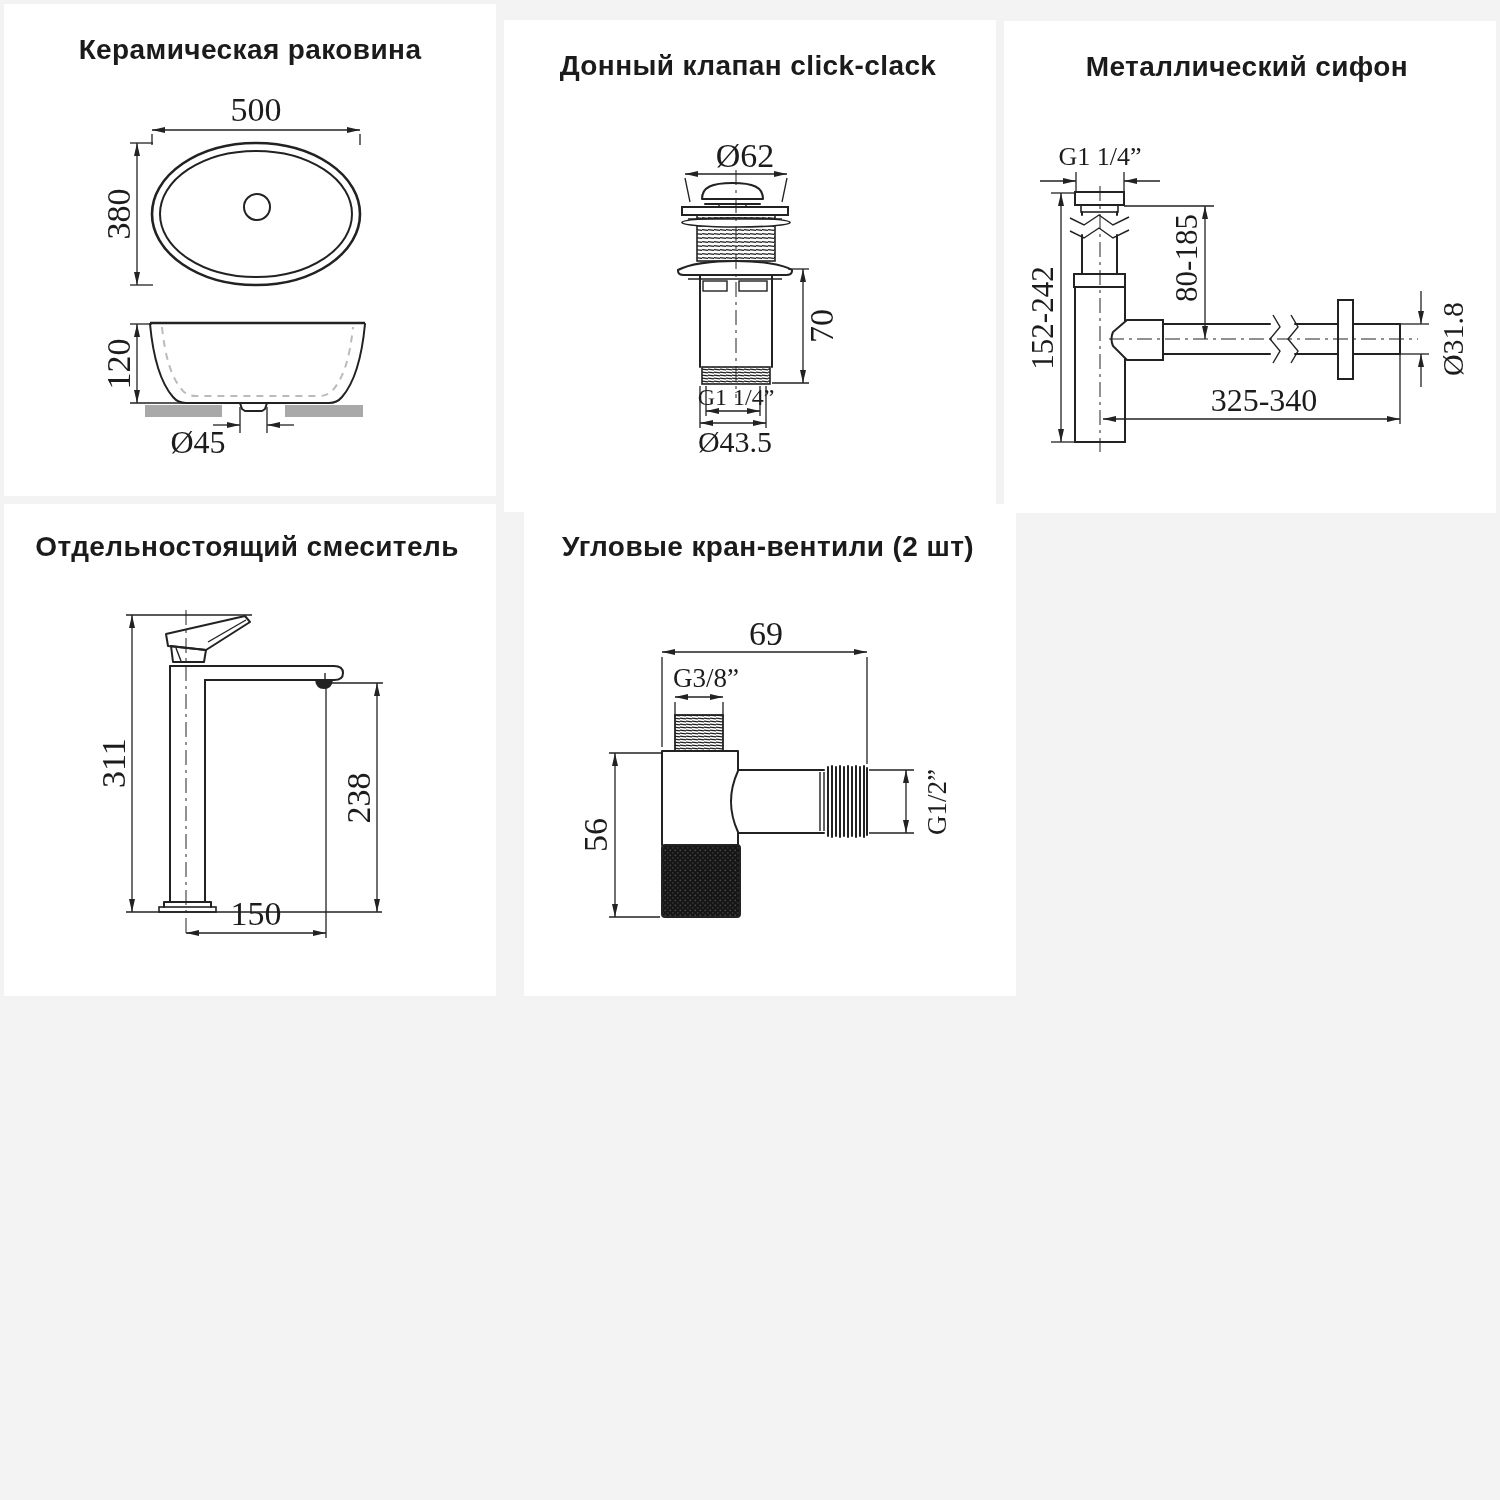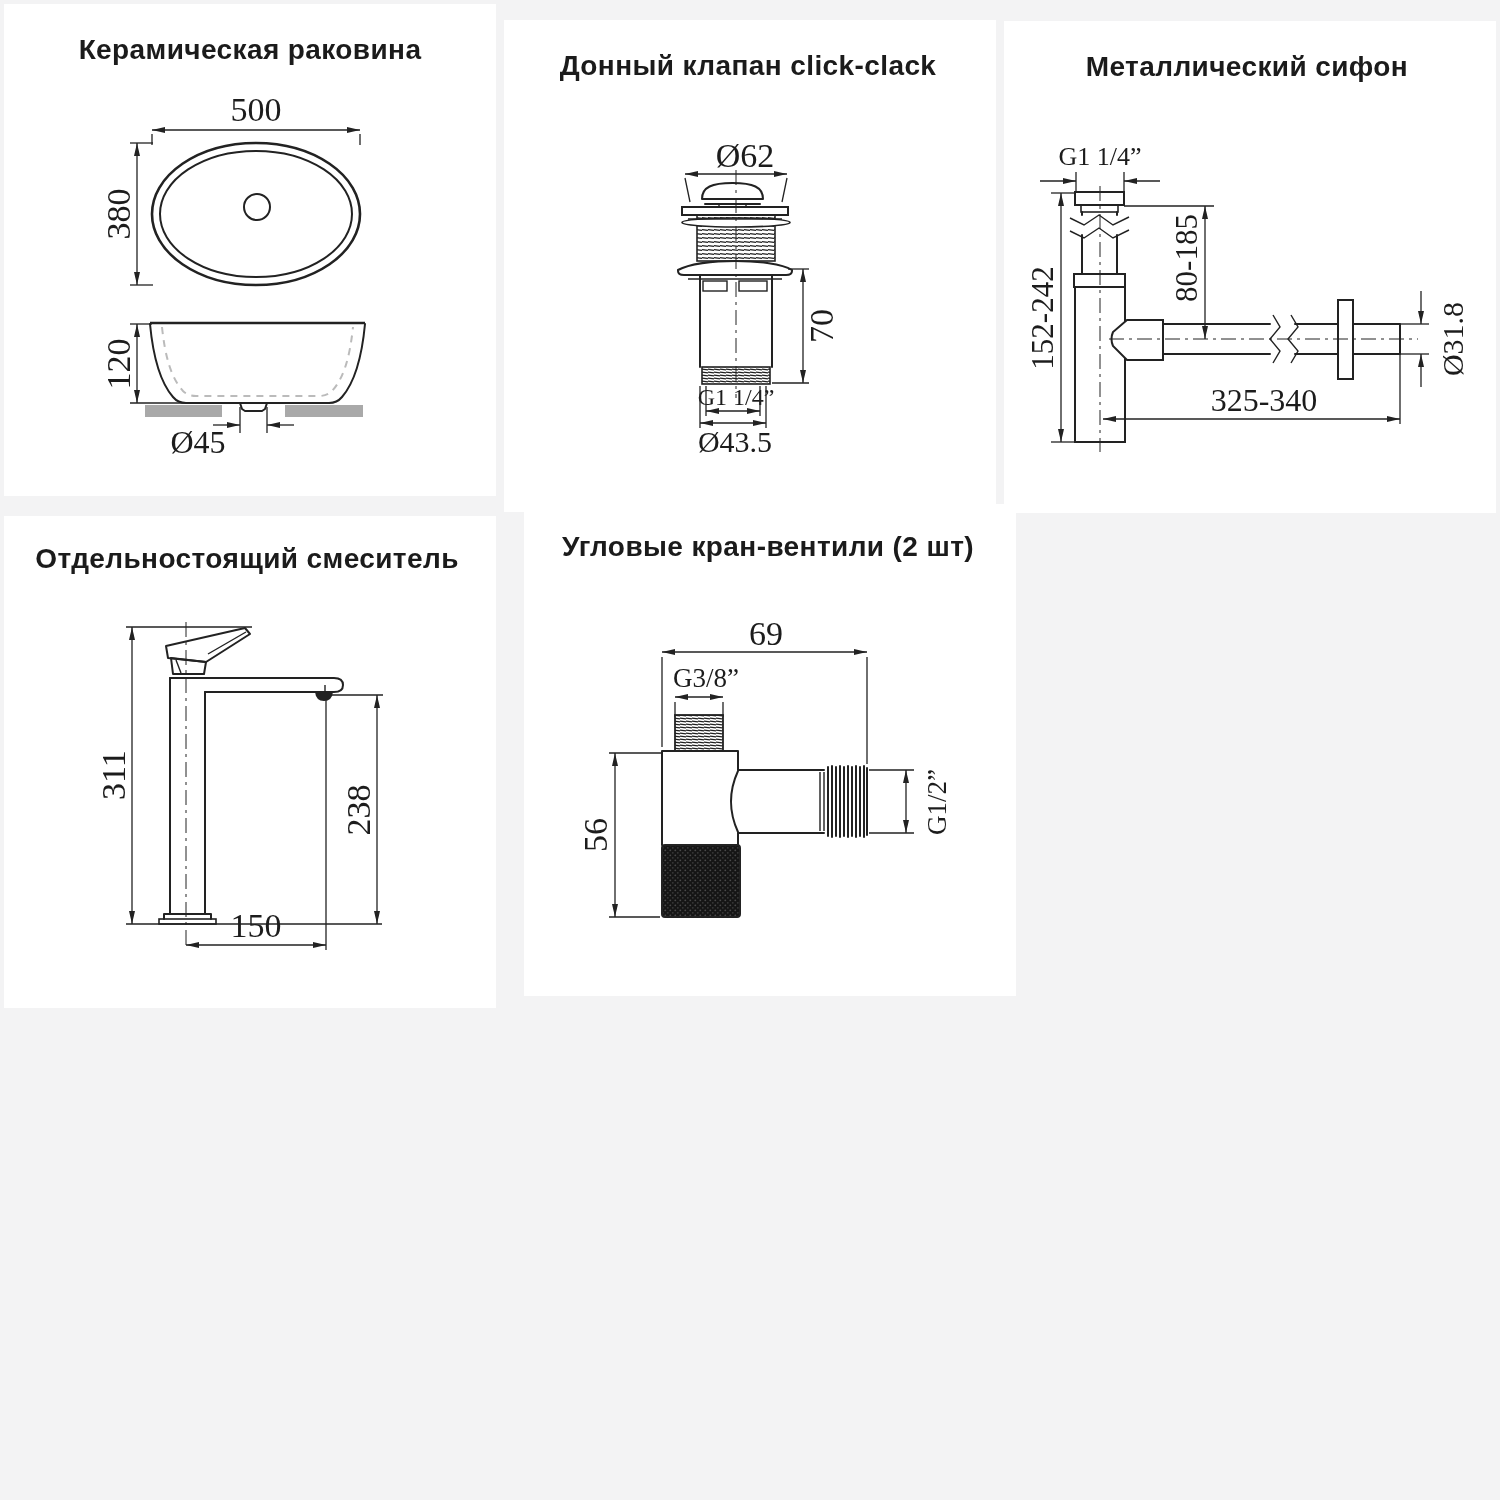--- a/index.html
+++ b/index.html
@@ -8,21 +8,21 @@
     background:#f3f3f4;
     font-family:"Liberation Sans", sans-serif;
   }
   .page{position:relative;width:1500px;height:1240px;background:#f3f3f4;overflow:hidden;text-decoration:underline;}
   .card{
     position:absolute;width:492px;height:492px;background:#ffffff;
   }
   #card-sink{left:4px;top:4px;}
   #card-valve{left:504px;top:20px;}
   #card-siphon{left:1004px;top:21px;}
-  #card-mixer{left:4px;top:516px;}
+  #card-mixer{left:4px;top:504px;}
   #card-angle{left:524px;top:504px;}
   svg{display:block;}
   .ptitle{
     font-family:"Liberation Sans", sans-serif;
     font-weight:bold;font-size:28px;fill:#1b1b1b;letter-spacing:.4px;
   }
   .dim{font-family:"Liberation Serif","DejaVu Serif",serif;fill:#1c1c1c;}
   .d34{font-size:34px;} .d32{font-size:32px;} .d31{font-size:31px;}
   .d30{font-size:30px;} .d27{font-size:27px;} .d26{font-size:26px;} .d24{font-size:24px;}
   .ol{stroke:#222;stroke-width:2;fill:none;stroke-linecap:round;stroke-linejoin:round;}

